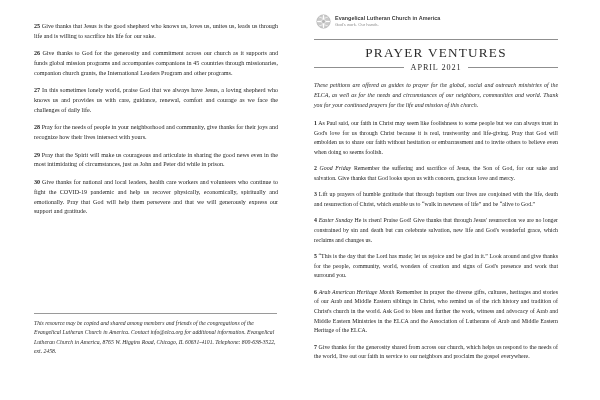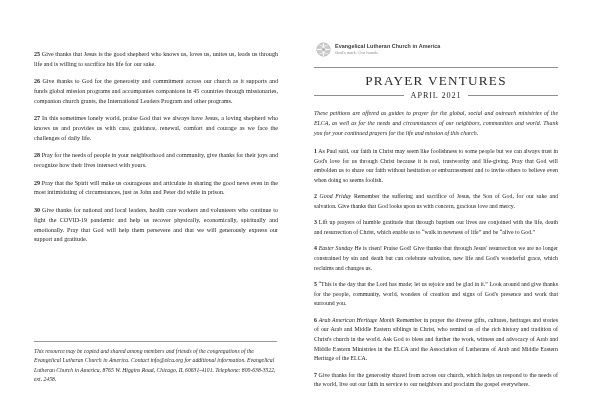--- a/index.html
+++ b/index.html
@@ -13,21 +13,20 @@
     font-family: "Liberation Serif", serif;
     color: #1a1a1a;
     overflow: hidden;
   }
   .page {
     position: relative;
     width: 600px;
     height: 296px;
     box-sizing: border-box;
     display: flex;
-    margin-top: 28px;
   }
   .column {
     box-sizing: border-box;
     position: relative;
   }
   .col-left {
     width: 300px;
     padding: 22px 22px 0 34px;
   }
   .col-right {

